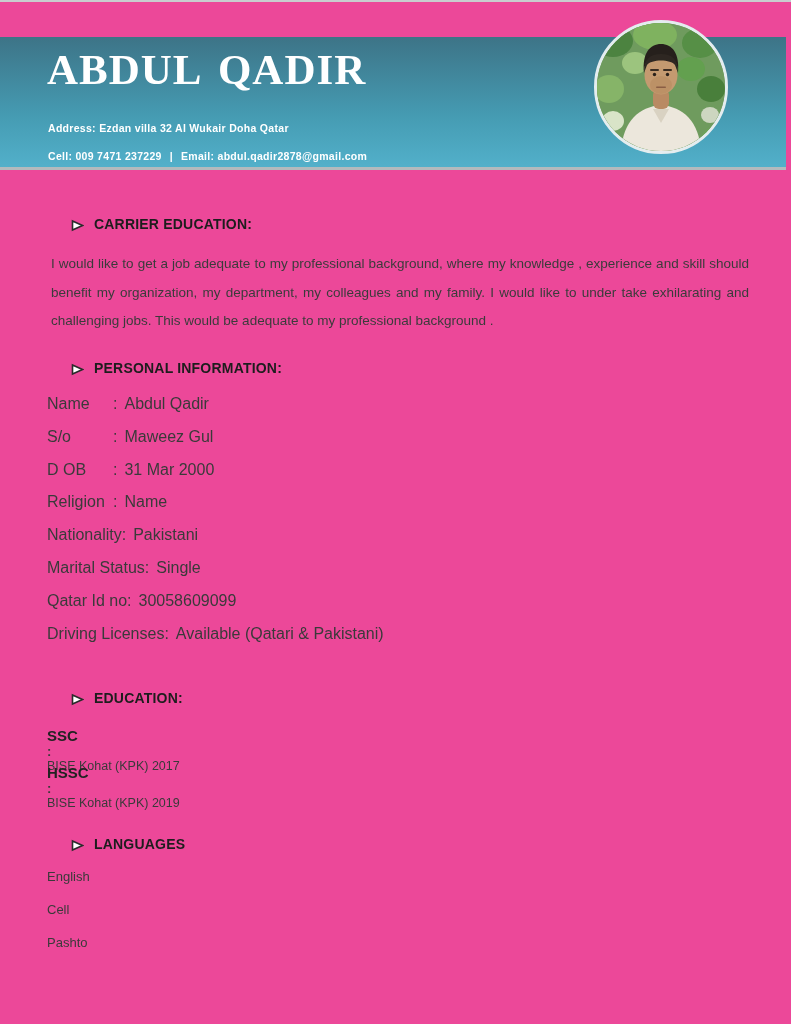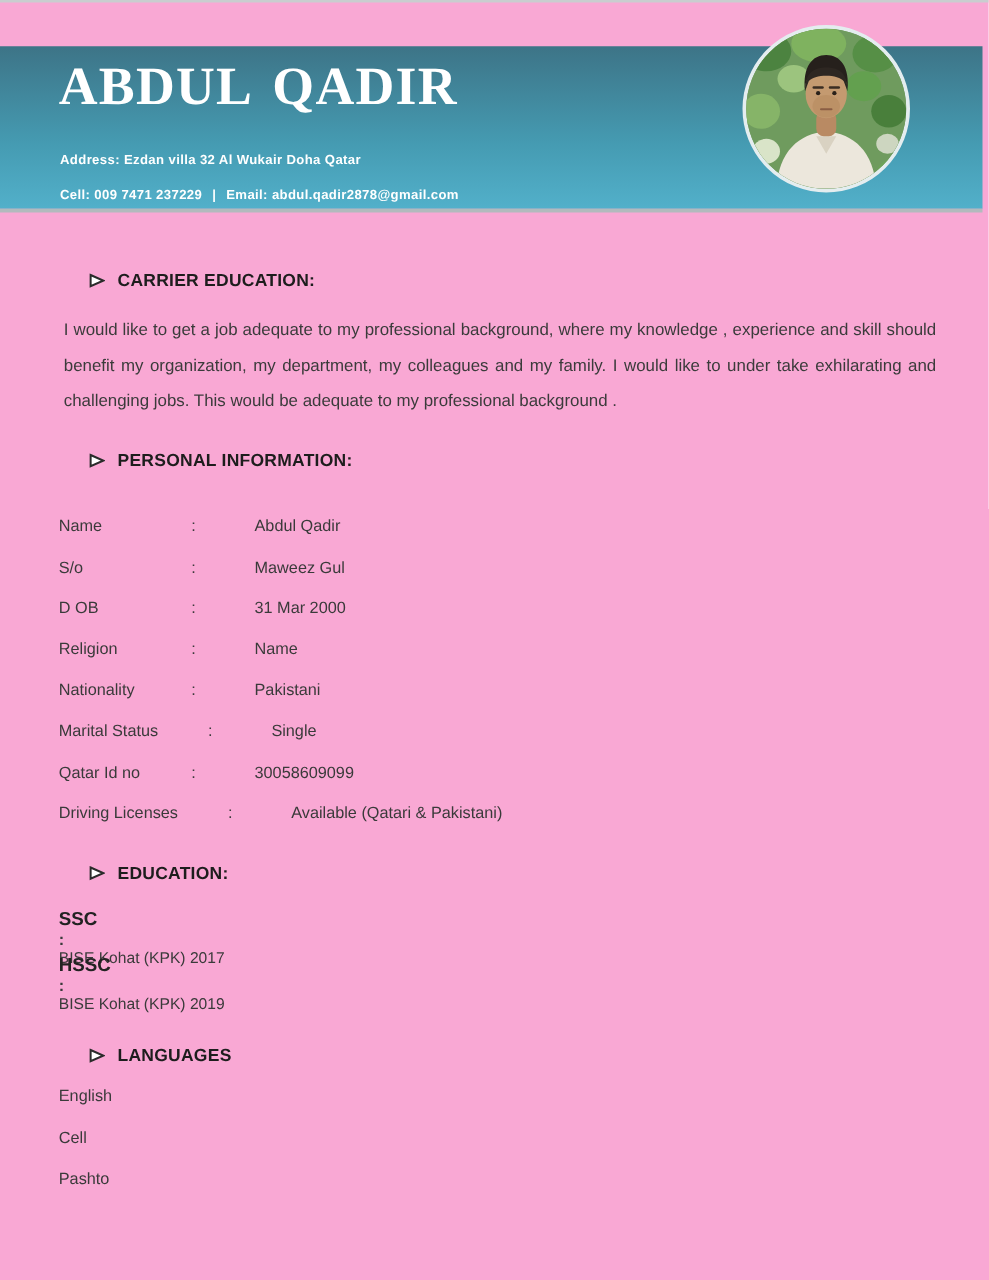--- a/index.html
+++ b/index.html
@@ -5,21 +5,21 @@
   html, body {
     margin: 0;
     padding: 0;
     background: #ffffff;
     font-family: "Liberation Sans", sans-serif;
   }
   .page {
     position: relative;
     width: 791px;
     height: 1024px;
-    background: #f9a8d4;
+    background: #ec4899;
     overflow: hidden;
   }
   .top-rule {
     position: absolute;
     top: 0; left: 0;
     width: 791px; height: 2px;
     background: #c9cdcf;
   }
   
   .header {
@@ -92,25 +92,24 @@
     width: 698px;
     margin: 4px;
     font-size: 13.5px;
     line-height: 28.5px;
     text-align: justify;
     color: #3b3b3b;
   }
   .kv-list { position: absolute; left: 47px; }
   .kv-row {
     display: flex;
-    align-items: flex-end;
+    align-items: flex-start;
     height: 32.8px;
-    font-size: 13px;
+    font-size: 16px;
     color: #3a3a3a;
-    gap: 40px;
   }
   .kv-row .kv-label { min-width: 66px; }
   .kv-row .kv-colon { margin-right: 7px; }
   .edu-list { position: absolute; left: 47px; }
   .edu-row {
     display: flex;
     align-items: baseline;
     height: 37px;
     color: #3a3a3a;
     flex-direction: column;

